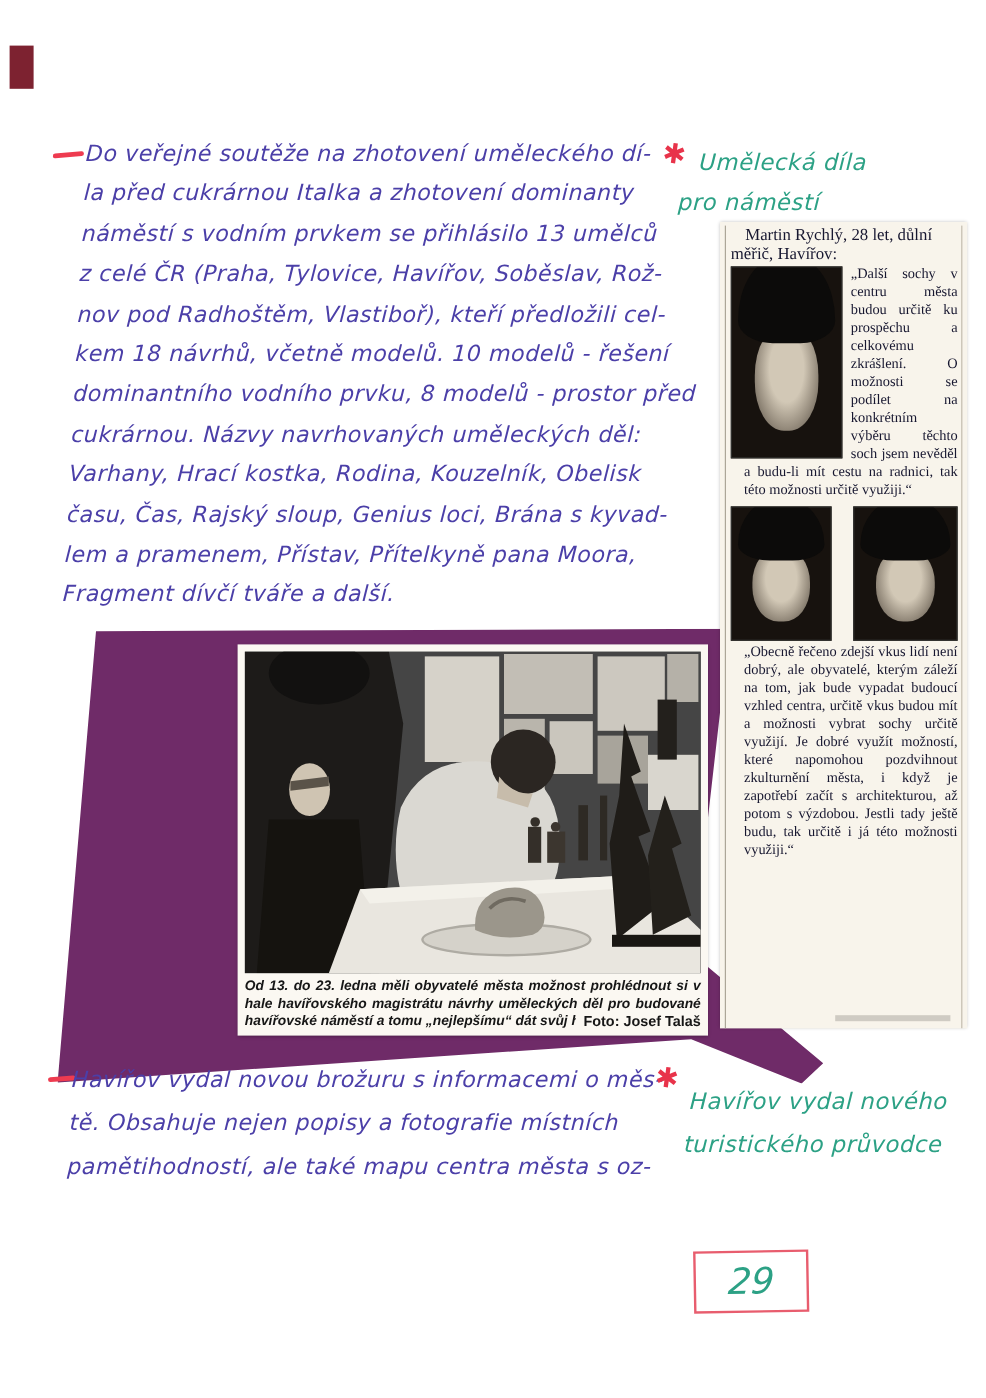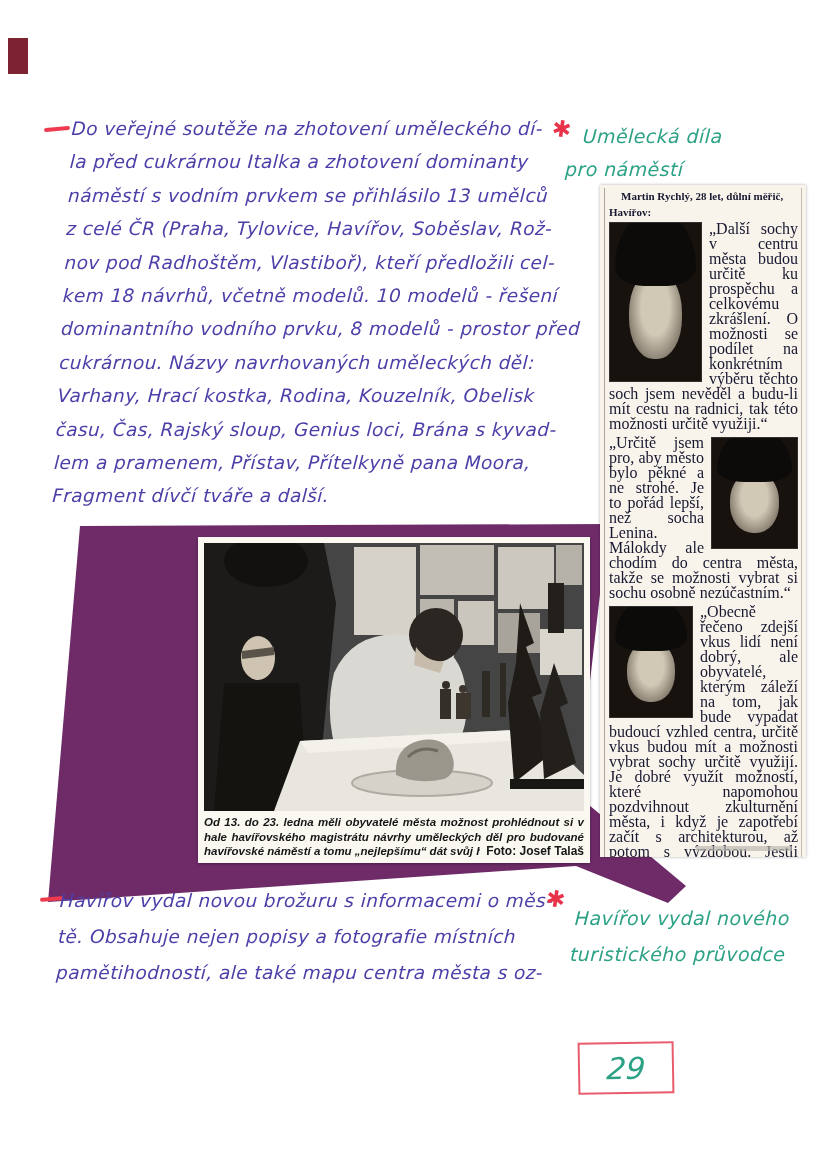--- a/index.html
+++ b/index.html
@@ -57,22 +57,22 @@
     position:absolute;left:600px;top:185px;width:206px;height:672px;
     background:#f8f4eb;box-shadow:0 0 3px rgba(0,0,0,.3);
     overflow:hidden;box-sizing:border-box;padding:3px 4px 0 4px;
   }
   .clip-inner{
     border-left:1px solid #aca698;border-right:1px solid #c2bcae;
     padding:1px 3px 0 4px;height:100%;box-sizing:border-box;
     font-family:"Liberation Serif",serif;color:#171730;
   }
   .interview{margin-bottom:4px;}
-  .iv-header{font-weight:bold;font-size:11px;line-height:15.5px;text-indent:12px;}
-  .iv-quote{font-size:16px;line-height:15px;text-align:justify;margin:1px 0 0 0;}
+  .iv-header{font-weight:normal;font-size:14px;line-height:15.5px;text-indent:12px;}
+  .iv-quote{font-size:12px;line-height:15px;text-align:justify;margin:1px 0 0 0;padding-left:11px;}
   .portrait{position:relative;background:#17120e;border:1px solid #30302e;overflow:hidden;box-sizing:border-box;}
   .portrait .hat{position:absolute;left:6%;top:-6%;width:88%;height:46%;background:#0c0b0a;border-radius:50% 50% 42% 42%/85% 85% 30% 30%;}
   .portrait .face{position:absolute;left:21%;top:30%;width:58%;height:56%;border-radius:48% 48% 46% 46%;background:radial-gradient(ellipse at 50% 42%,#d2c8b6 0 38%,#998f80 66%,#4e463c 100%);}
   .p-martin{float:left;width:93px;height:160px;margin:2px 7px 2px 0;}
   .p-anna{float:right;width:87px;height:112px;margin:2px 0 2px 7px;}
   .p-ivona{float:left;width:84px;height:112px;margin:2px 7px 2px 0;}
   .smudge{position:absolute;right:14px;bottom:6px;width:96px;height:5px;background:#b9b5ad;opacity:.65;}
 
   
   .page-num-box{
@@ -178,21 +178,20 @@
           <div class="hat"></div>
         </div>
         <p class="iv-quote">„Další sochy v centru města budou určitě ku prospěchu a celkovému zkrášlení. O možnosti se podílet na konkrétním výběru těchto soch jsem nevěděl a budu-li mít cestu na radnici, tak této možnosti určitě využiji.“</p>
       </div>
 
       <div class="interview">
         <div class="portrait p-anna">
           <div class="face"></div>
           <div class="hat"></div>
         </div>
-        <p class="iv-quote">„Určitě jsem pro, aby město bylo pěkné a ne strohé. Je to pořád lepší, než socha Lenina. Málokdy ale chodím do centra města, takže se možnosti vybrat si sochu osobně nezúčastním.“</p>
       </div>
 
       <div class="interview">
         <div class="portrait p-ivona">
           <div class="face"></div>
           <div class="hat"></div>
         </div>
         <p class="iv-quote">„Obecně řečeno zdejší vkus lidí není dobrý, ale obyvatelé, kterým záleží na tom, jak bude vypadat budoucí vzhled centra, určitě vkus budou mít a možnosti vybrat sochy určitě využijí. Je dobré využít možností, které napomohou pozdvihnout zkulturnění města, i když je zapotřebí začít s architekturou, až potom s výzdobou. Jestli tady ještě budu, tak určitě i já této možnosti využiji.“</p>
       </div>
 

